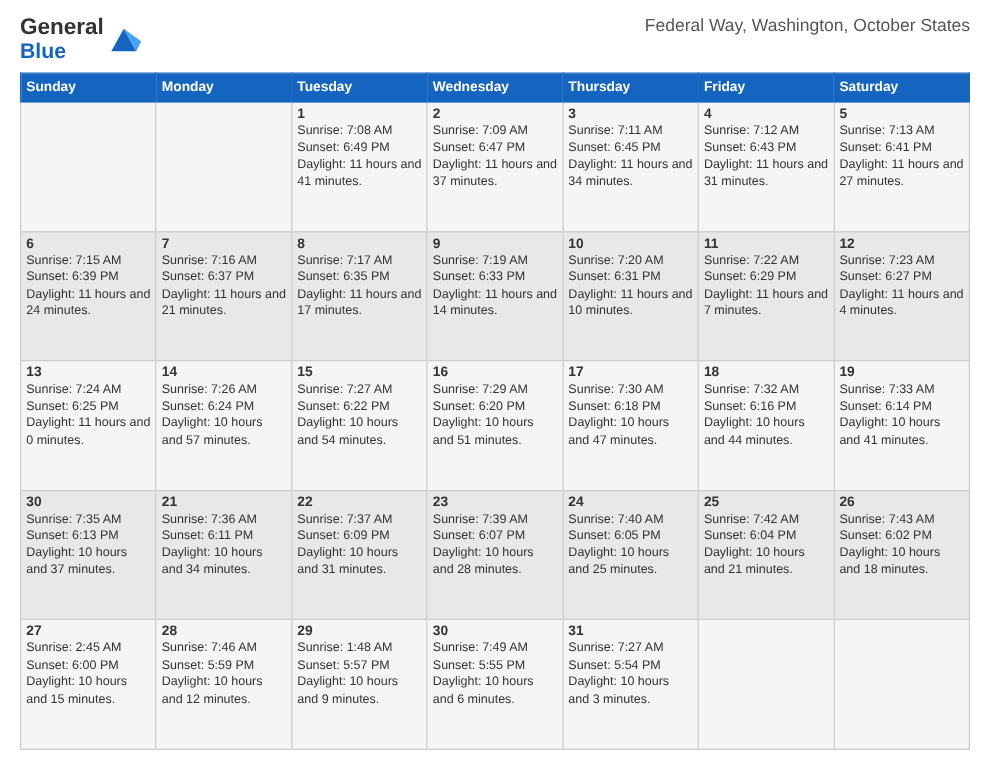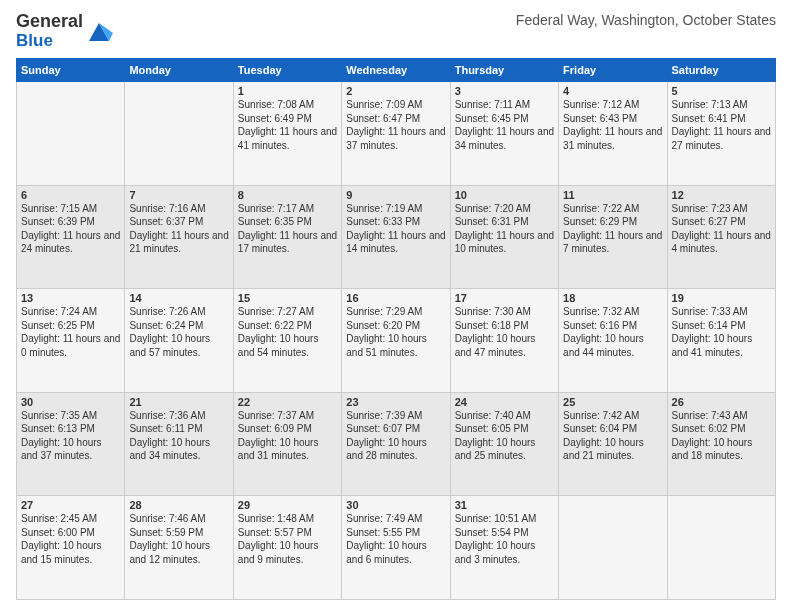--- a/index.html
+++ b/index.html
@@ -324,21 +324,21 @@
 Daylight: 10 hours and 9 minutes.</div>
           </td>
           <td>
             <span class="day-num">30</span>
             <div class="day-info">Sunrise: 7:49 AM
 Sunset: 5:55 PM
 Daylight: 10 hours and 6 minutes.</div>
           </td>
           <td>
             <span class="day-num">31</span>
-            <div class="day-info">Sunrise: 10:51 AM
+            <div class="day-info">Sunrise: 7:27 AM
 Sunset: 5:54 PM
 Daylight: 10 hours and 3 minutes.</div>
           </td>
           <td class="empty-cell"></td>
           <td class="empty-cell"></td>
         </tr>
       </tbody>
   </table>
 </div>
 

